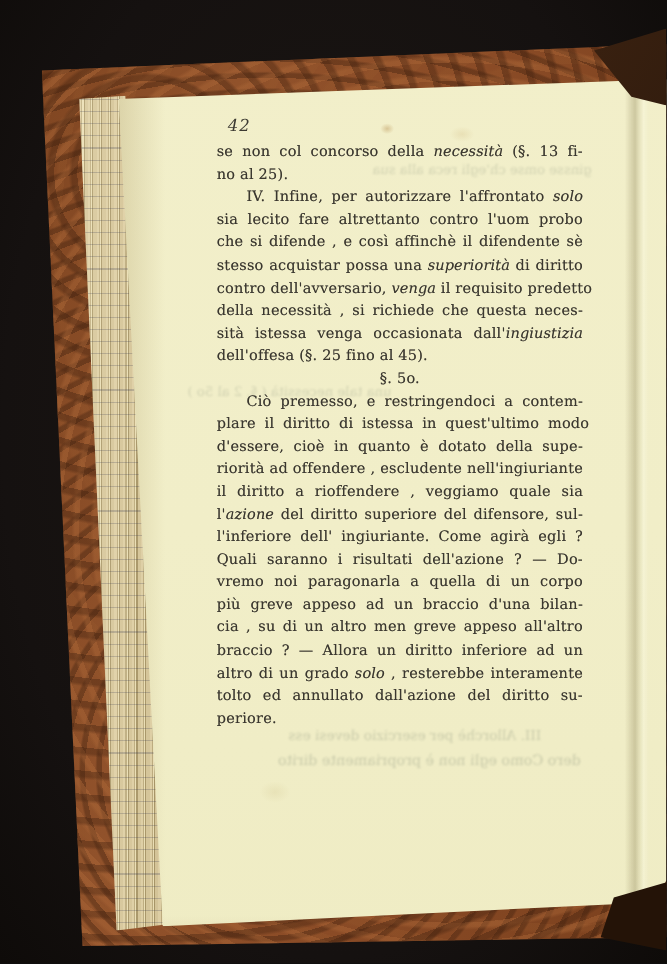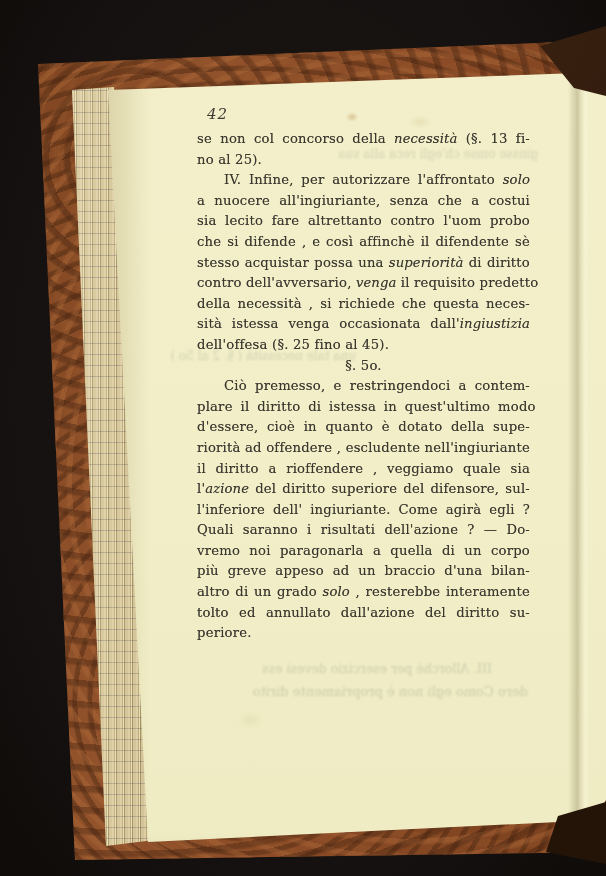--- a/index.html
+++ b/index.html
@@ -100,39 +100,40 @@
   <div class="showthrough st-d">dero Como egli non è propriamente dirito</div>
 
   <div class="text-block">
     <div class="pagehead">
       <span class="page-number">42</span>
     </div>
     <div class="lines">
         <div class="line justify" style="word-spacing: 3.84px;"><span class="ln-inner"><span>se non col concorso della </span><em>necessità</em><span> (§. 13 fi-</span></span></div>
         <div class="line end"><span class="ln-inner"><span>no al 25).</span></span></div>
         <div class="line justify indent" style="word-spacing: 3.3px;"><span class="ln-inner"><span>IV. Infine, per autorizzare l'affrontato </span><em>solo</em></span></div>
-        <div class="line justify" style="word-spacing: 4.88px;"><span class="ln-inner"><span>a nuocere all'ingiuriante, senza che a costui</span></span></div>
         <div class="line justify" style="word-spacing: 4.2px;"><span class="ln-inner"><span>sia lecito fare altrettanto contro l'uom probo</span></span></div>
         <div class="line justify" style="word-spacing: 1.52px;"><span class="ln-inner"><span>che si difende , e così affinchè il difendente sè</span></span></div>
         <div class="line justify" style="word-spacing: 0.75px;"><span class="ln-inner"><span>stesso acquistar possa una </span><em>superiorità</em><span> di diritto</span></span></div>
         <div class="line justify" style="word-spacing: -0.07px;"><span class="ln-inner"><span>contro dell'avversario, </span><em>venga</em><span> il requisito predetto</span></span></div>
         <div class="line justify" style="word-spacing: 2.63px;"><span class="ln-inner"><span>della necessità , si richiede che questa neces-</span></span></div>
         <div class="line justify" style="word-spacing: 5.42px;"><span class="ln-inner"><span>sità istessa venga occasionata dall'</span><em>ingiustizia</em></span></div>
         <div class="line end"><span class="ln-inner"><span>dell'offesa (§. 25 fino al 45).</span></span></div>
         <div class="line center"><span class="ln-inner"><span>§. 5o.</span></span></div>
         <div class="line justify indent" style="word-spacing: 3.76px;"><span class="ln-inner"><span>Ciò premesso, e restringendoci a contem-</span></span></div>
         <div class="line justify" style="word-spacing: 3.46px;"><span class="ln-inner"><span>plare il diritto di istessa in quest'ultimo modo</span></span></div>
         <div class="line justify" style="word-spacing: 4.21px;"><span class="ln-inner"><span>d'essere, cioè in quanto è dotato della supe-</span></span></div>
         <div class="line justify" style="word-spacing: 0.07px;"><span class="ln-inner"><span>riorità ad offendere , escludente nell'ingiuriante</span></span></div>
         <div class="line justify" style="word-spacing: 5.32px;"><span class="ln-inner"><span>il diritto a rioffendere , veggiamo quale sia</span></span></div>
         <div class="line justify" style="word-spacing: 1.64px;"><span class="ln-inner"><span>l'</span><em>azione</em><span> del diritto superiore del difensore, sul-</span></span></div>
         <div class="line justify" style="word-spacing: 3.55px;"><span class="ln-inner"><span>l'inferiore dell' ingiuriante. Come agirà egli ?</span></span></div>
         <div class="line justify" style="word-spacing: 4.8px;"><span class="ln-inner"><span>Quali saranno i risultati dell'azione ? — Do-</span></span></div>
         <div class="line justify" style="word-spacing: 4.92px; text-align: right;"><span class="ln-inner"><span>vremo noi paragonarla a quella di un corpo</span></span></div>
         <div class="line justify" style="word-spacing: 4.49px;"><span class="ln-inner"><span>più greve appeso ad un braccio d'una bilan-</span></span></div>
+        <div class="line justify" style="word-spacing: 2.25px;"><span class="ln-inner"><span>cia , su di un altro men greve appeso all'altro</span></span></div>
+        <div class="line justify" style="word-spacing: 3.83px;"><span class="ln-inner"><span>braccio ? — Allora un diritto inferiore ad un</span></span></div>
         <div class="line justify" style="word-spacing: 1.24px;"><span class="ln-inner"><span>altro di un grado </span><em>solo</em><span> , resterebbe interamente</span></span></div>
         <div class="line justify" style="word-spacing: 5.88px;"><span class="ln-inner"><span>tolto ed annullato dall'azione del diritto su-</span></span></div>
         <div class="line end"><span class="ln-inner"><span>periore.</span></span></div>
       </div>
   </div>
 
   <div class="gutter"></div>
   <div class="spine-top"></div>
   <div class="spine-bottom"></div>
 </div>

